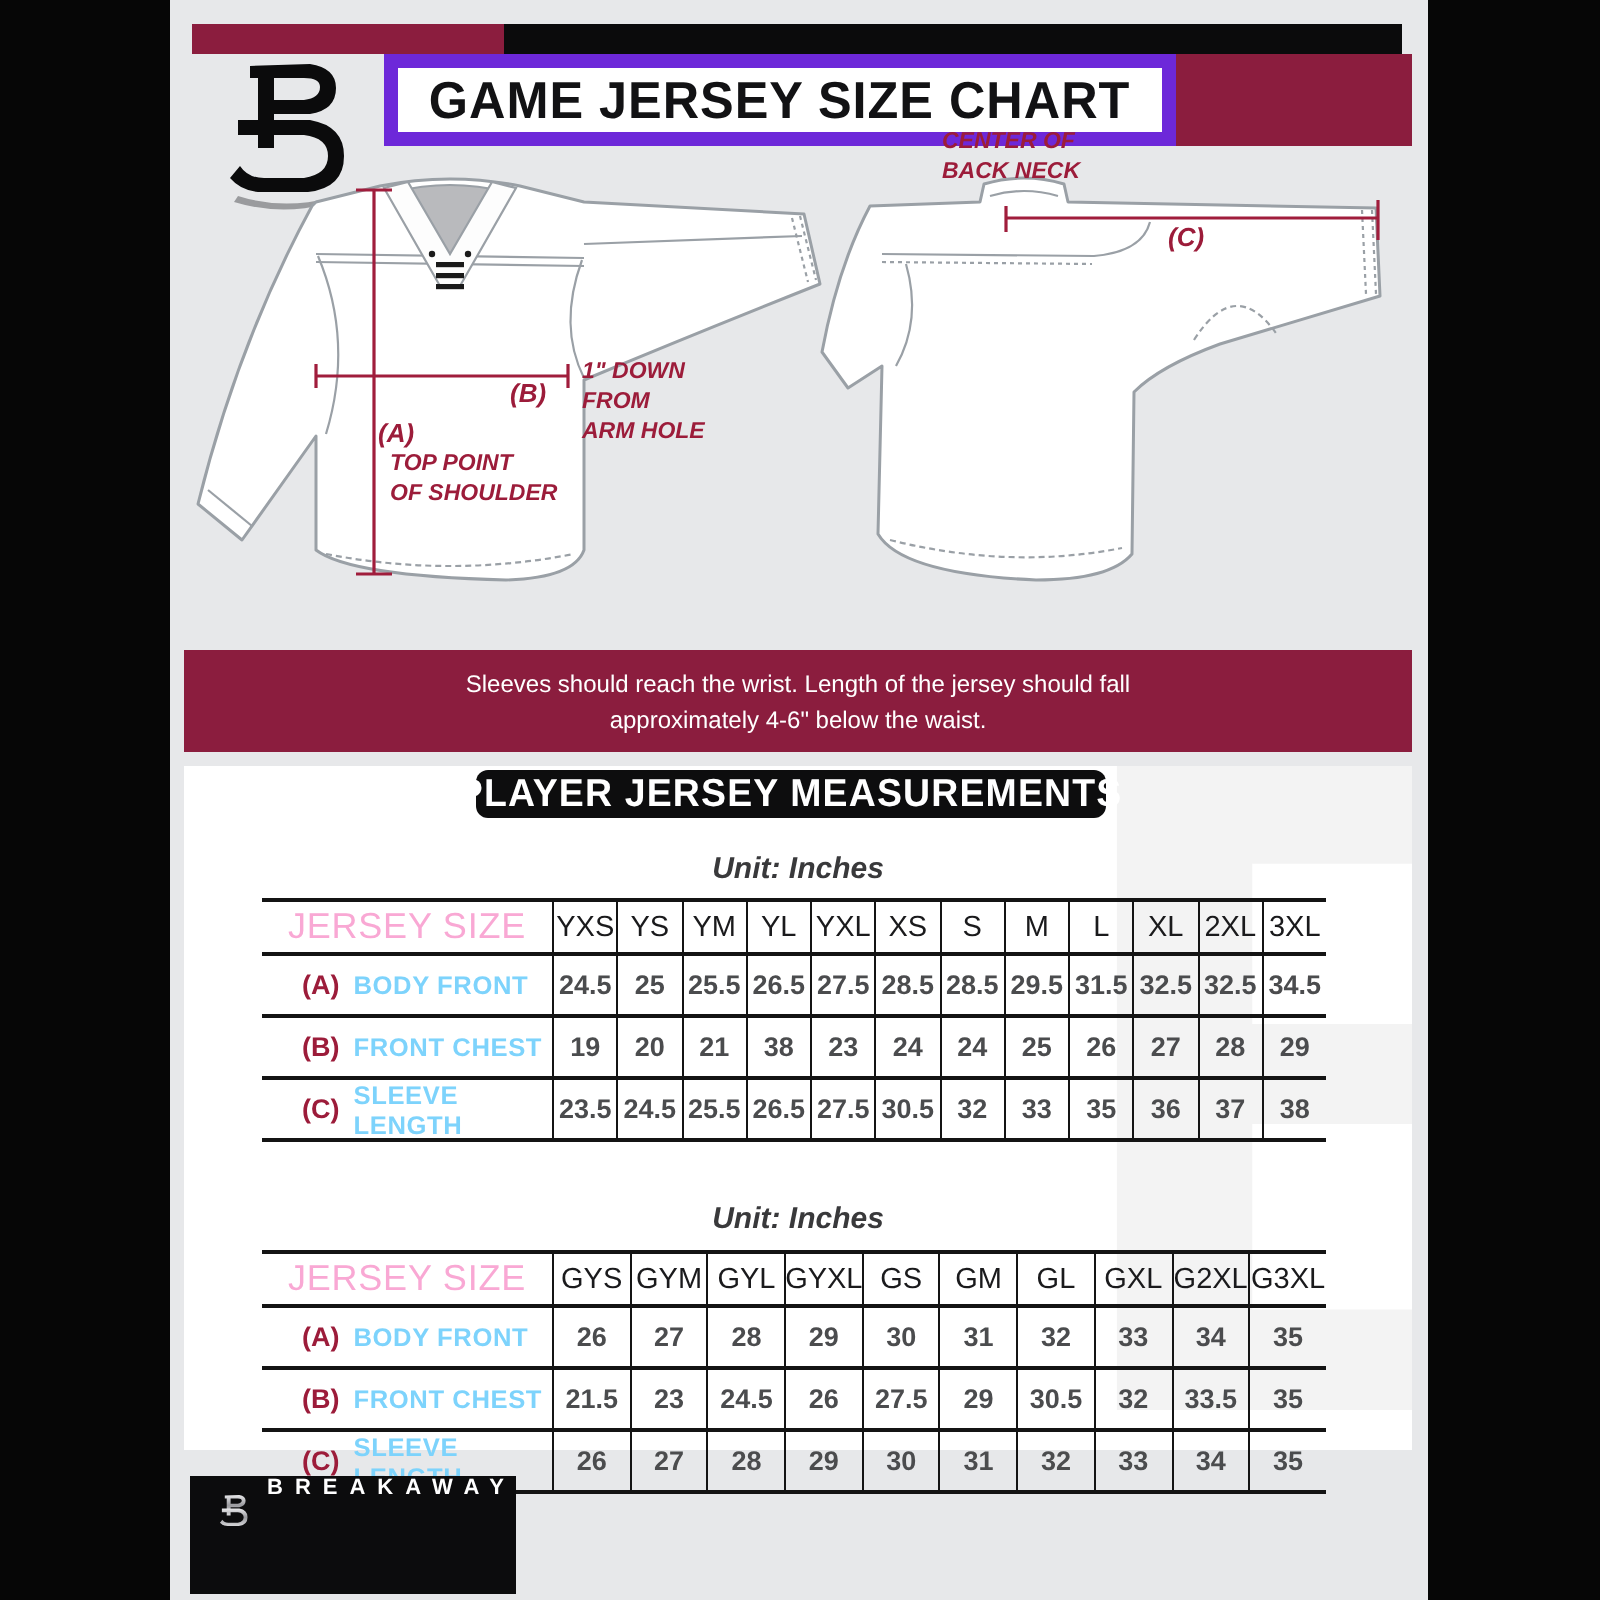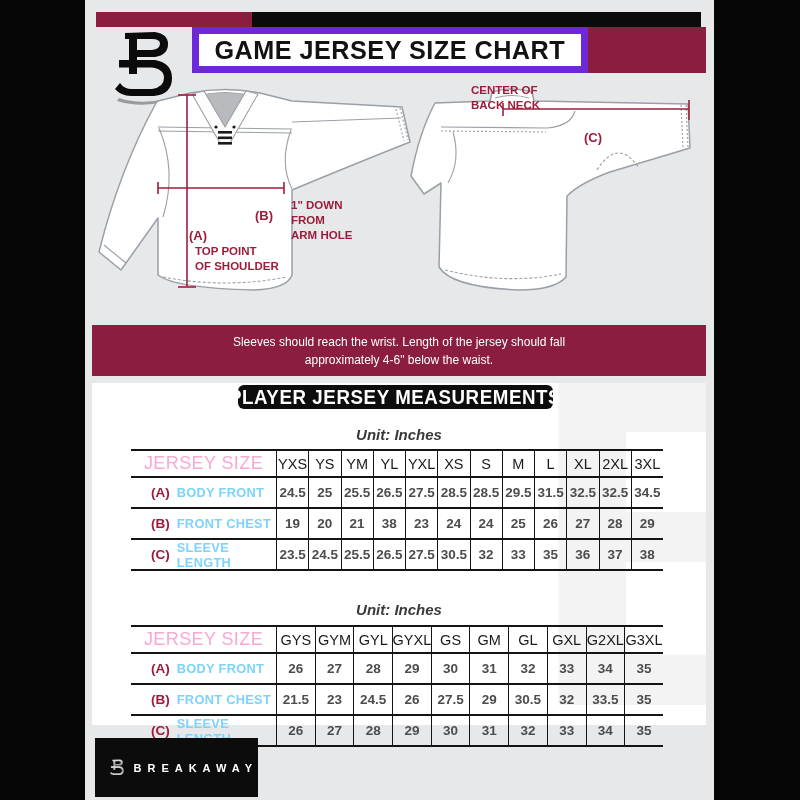--- a/index.html
+++ b/index.html
@@ -10,21 +10,21 @@
   
   .topbar-maroon{left:96px;top:12px;width:156px;height:15px;background:#8b1d3e;}
   .topbar-black{left:252px;top:12px;width:449px;height:15px;background:#0b0b0c;}
   .title-accent{left:588px;top:27px;width:118px;height:46px;background:#8b1d3e;}
   .title-box{left:192px;top:27px;width:396px;height:46px;background:#ffffff;border:7px solid #6d28d9;
              box-sizing:border-box;display:flex;align-items:center;justify-content:center;}
   .title-box span{font-size:26px;font-weight:700;color:#121214;letter-spacing:.5px;transform:scaleX(.97);}
   .logo-main{left:110px;top:28px;width:66px;height:78px;}
   
   .diagram{left:85px;top:75px;width:629px;height:252px;}
-  .anno{color:#9c1c3a;font-weight:700;line-height:1.32;white-space:pre-line;margin-top:19px;}
+  .anno{color:#9c1c3a;font-style:italic;font-weight:700;line-height:1.32;white-space:pre-line;}
   .anno.big{font-size:13px;}
   .anno.small{font-size:11.5px;}
   
   .banner{left:92px;top:325px;width:614px;height:51px;background:#8b1d3e;display:flex;align-items:center;justify-content:center;}
   .banner p{margin:0;color:#fff;font-size:12px;font-weight:500;line-height:1.5;text-align:center;white-space:pre-line;}
   
   .panel{left:92px;top:383px;width:614px;height:342px;background:#fff;overflow:hidden;}
   .watermark{position:absolute;left:435px;top:-75px;font-size:470px;font-weight:700;color:#000;opacity:.045;line-height:1;}
   .sec-head{left:238px;width:315px;height:24px;background:#0d0d0e;border-radius:6px;
             display:flex;align-items:center;justify-content:center;}
@@ -38,21 +38,21 @@
   .cell{display:flex;align-items:center;justify-content:center;border-left:1.5px solid #141414;}
   .cell.lab{border-left:none;justify-content:flex-start;padding-left:20px;}
   .trow.head .cell{height:25px;}
   .trow.data .cell{height:29px;}
   .jshead{font-size:18px;font-weight:400;letter-spacing:.4px;color:#f9a8d4;justify-content:center !important;padding-left:0 !important;}
   .sz{font-size:14.5px;font-weight:400;color:#1a1a1c;}
   .v{font-size:13.5px;font-weight:600;color:#4b4c4e;}
   .key{color:#9c1c3a;font-weight:700;font-size:13.5px;margin-right:7px;}
   .rl{font-size:12.8px;font-weight:600;color:#7dd3fc;letter-spacing:.3px;}
   
-  .footer-black{left:95px;top:738px;width:163px;height:59px;background:#0c0c0d;display:flex;align-items:center;padding-left:14px;box-sizing:border-box;}
+  .footer-black{left:95px;top:738px;width:163px;height:59px;background:#0c0c0d;display:flex;align-items:flex-start;padding-left:14px;box-sizing:border-box;}
   .footer-maroon{left:258px;top:738px;width:447px;height:59px;background:#8b1d3e;display:flex;align-items:center;}
   .footer-maroon p{margin:0 0 0 13px;color:#fff;font-size:13px;font-weight:500;line-height:1.32;white-space:pre-line;}
   .brand-word{color:#fff;font-size:11px;font-weight:700;letter-spacing:6px;margin-left:9px;}
   .logo-mini{width:30px;height:36px;}
 </style>
 </head>
 <body>
 
 <div class="page">
   <div class="abs bg-gray"></div>

